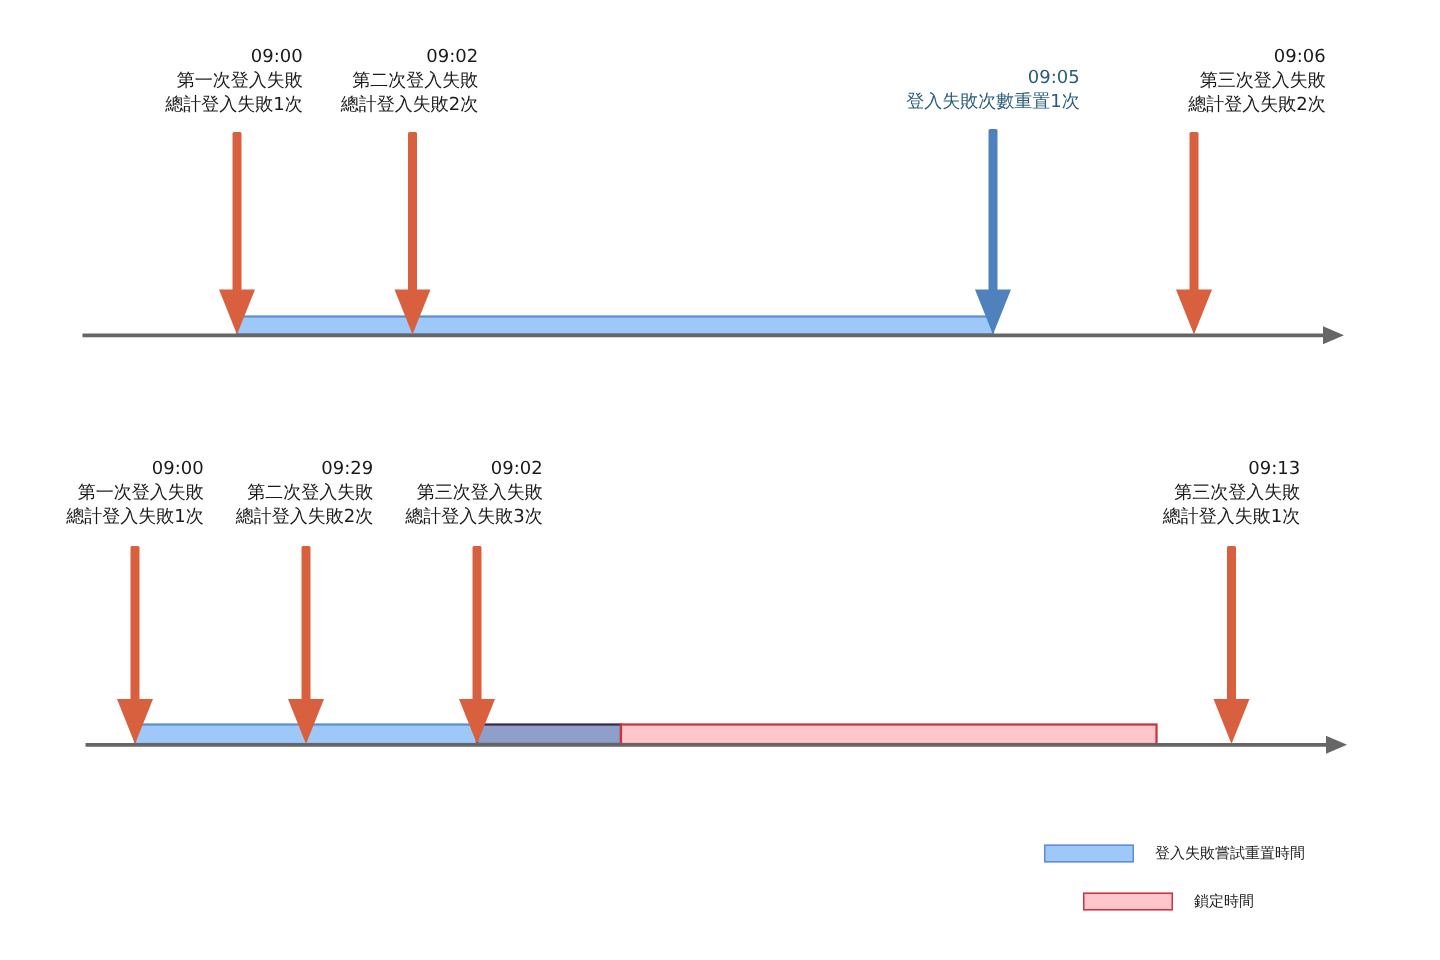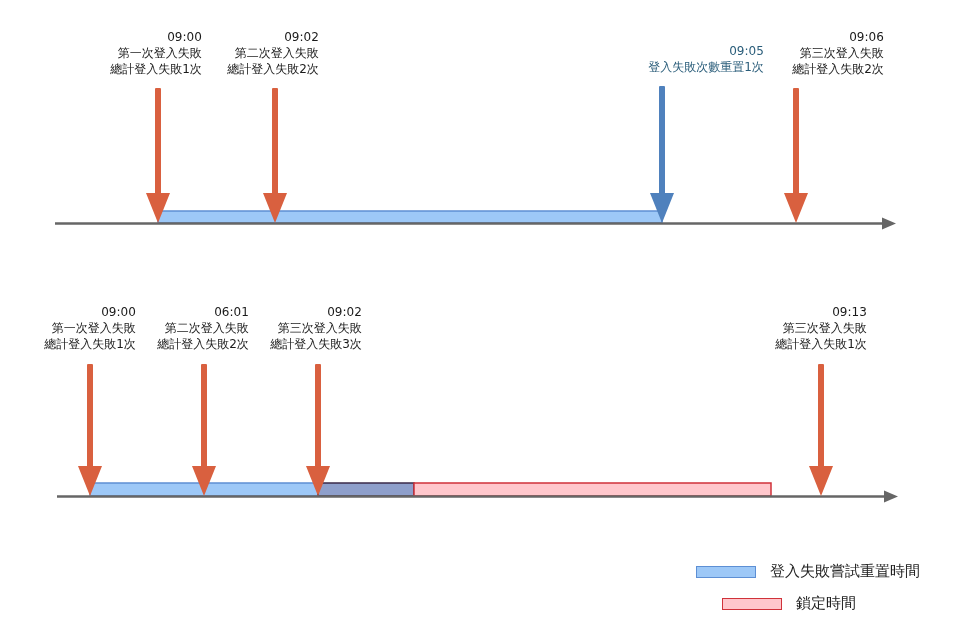--- a/index.html
+++ b/index.html
@@ -1,23 +1,23 @@
 <!DOCTYPE html>
 <html><head>
   <meta charset="utf-8">
   <style>
     html, body { margin: 0; padding: 0; background: #ffffff; }
     body { width: 960px; height: 640px; position: relative; overflow: hidden;
            font-family: "DejaVu Sans", "Liberation Sans", sans-serif; }
     svg { position: absolute; left: 0; top: 0; }
     .lbl { position: absolute; text-align: right; font-size: 12px; line-height: 16px;
            color: #1a1a1a; white-space: nowrap; transform: translateX(-50%); }
-    .lbl.blue { color: #2a5d7a; margin-left: 44px; }
+    .lbl.blue { color: #2a5d7a; }
     .lbl div { display: block; }
-    .legend-item { position: absolute; display: flex; align-items: center; font-size: 15px; color: #222; }
+    .legend-item { position: absolute; display: flex; align-items: center; font-size: 10px; color: #222; }
     .swatch { width: 60px; height: 12px; box-sizing: border-box; margin-right: 14px; }
     .swatch.blue { background: #9dc8f7; border: 1.5px solid #5d8fd4; }
     .swatch.red { background: #ffc7cc; border: 1.5px solid #d0323a; }
   </style>
 </head>
 <body>
 
 <svg width="960" height="640" viewBox="0 0 960 640">
 
   <g>
@@ -88,21 +88,21 @@
   <div>第三次登入失敗</div>
   <div>總計登入失敗2次</div>
 </div>
 
 <div class="lbl" style="left:90px; top:304px;">
   <div>09:00</div>
   <div>第一次登入失敗</div>
   <div>總計登入失敗1次</div>
 </div>
 <div class="lbl" style="left:203px; top:304px;">
-  <div>06:01</div>
+  <div>09:29</div>
   <div>第二次登入失敗</div>
   <div>總計登入失敗2次</div>
 </div>
 <div class="lbl" style="left:316px; top:304px;">
   <div>09:02</div>
   <div>第三次登入失敗</div>
   <div>總計登入失敗3次</div>
 </div>
 <div class="lbl" style="left:821px; top:304px;">
   <div>09:13</div>

